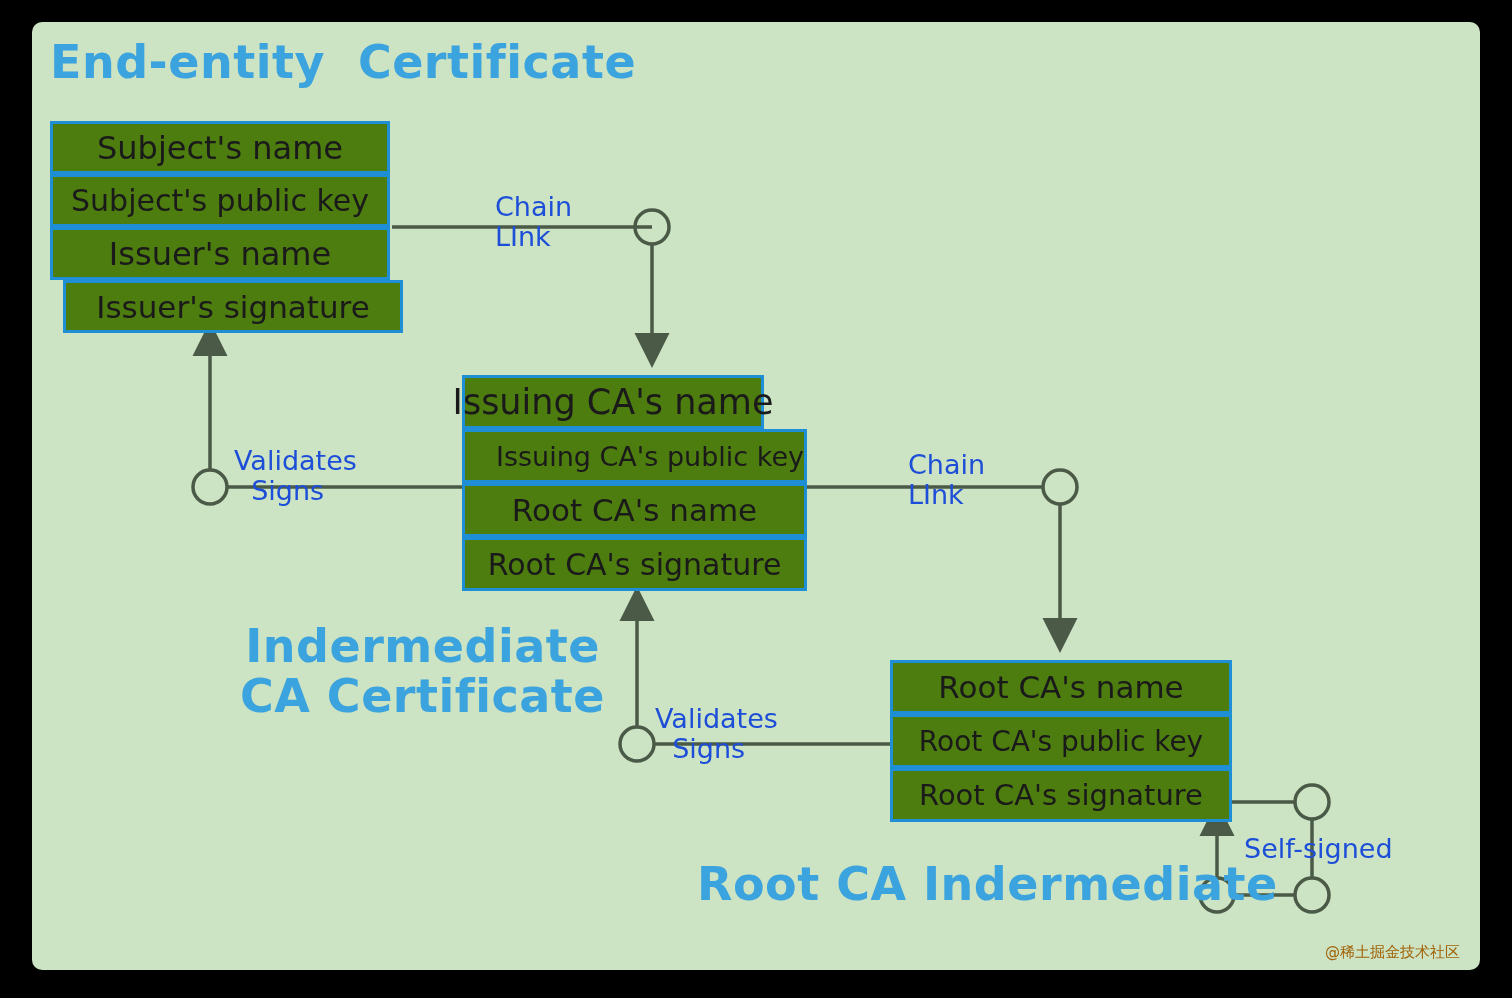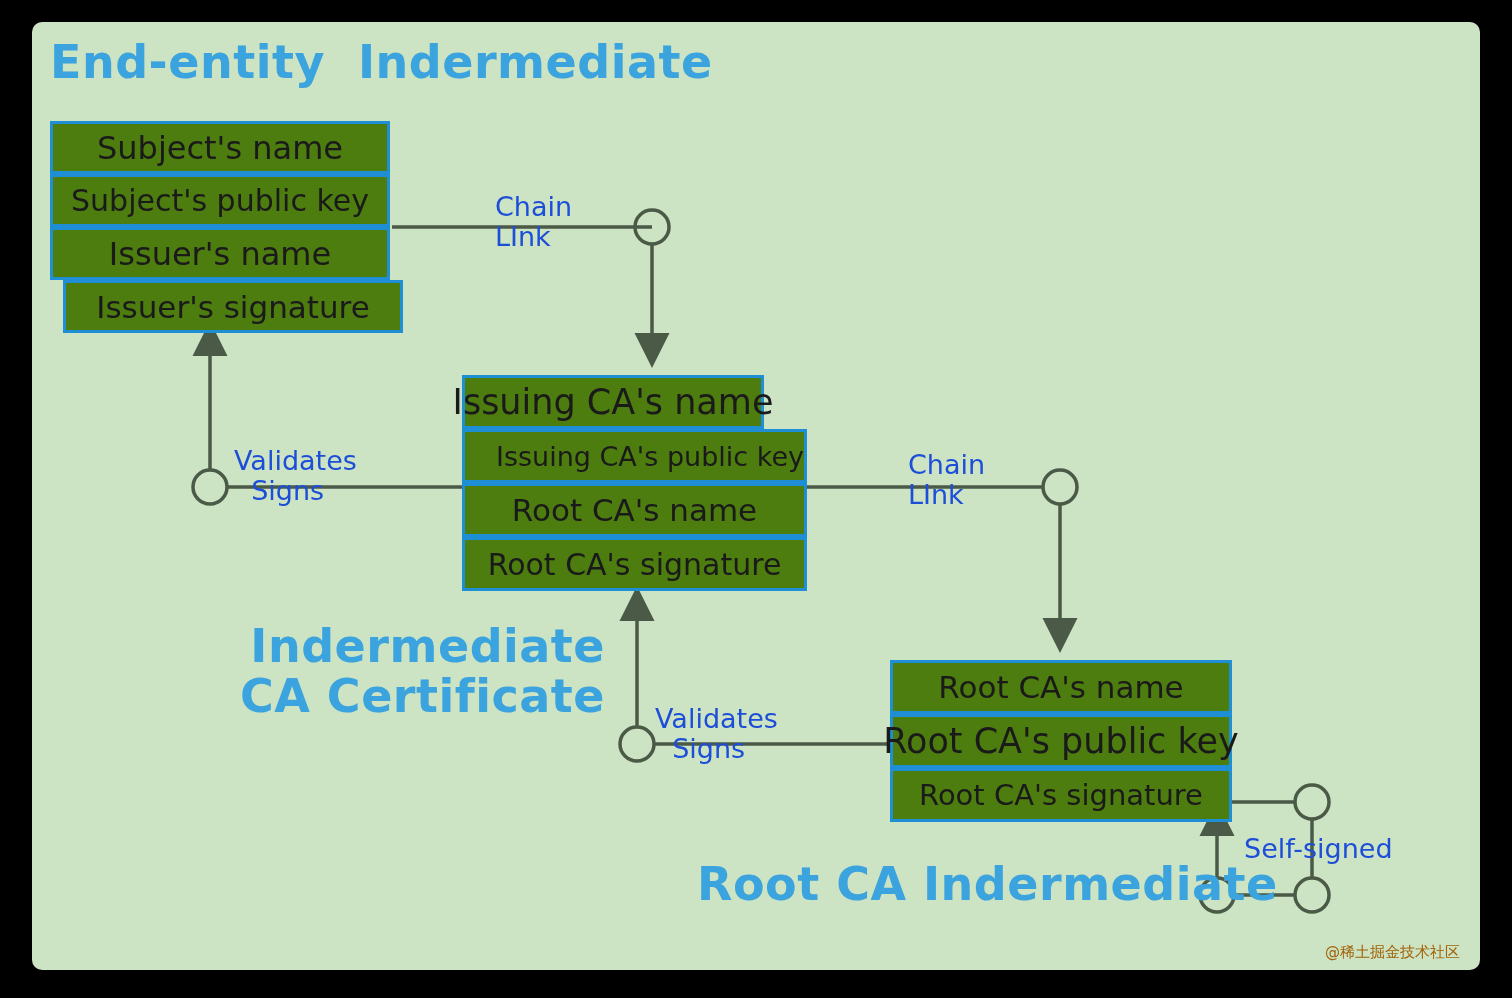--- a/index.html
+++ b/index.html
@@ -101,22 +101,22 @@
 
       <path d="M1200 780 L1262 780" stroke="#4a5a46" stroke-width="3.5" fill="none"></path>
       <circle cx="1280" cy="780" r="17" fill="none" stroke="#4a5a46" stroke-width="3.5"></circle>
       <path d="M1280 797 L1280 856" stroke="#4a5a46" stroke-width="3.5" fill="none"></path>
       <circle cx="1280" cy="873" r="17" fill="none" stroke="#4a5a46" stroke-width="3.5"></circle>
       <path d="M1263 873 L1203 873" stroke="#4a5a46" stroke-width="3.5" fill="none"></path>
       <circle cx="1185" cy="873" r="17" fill="none" stroke="#4a5a46" stroke-width="3.5"></circle>
       <path d="M1185 856 L1185 800" stroke="#4a5a46" stroke-width="3.5" fill="none" marker-end="url(#arrow)"></path>
     </svg>
 
-    <div class="title" style="left:18px; top:16px;">End-entity  Indermediate</div>
-    <div class="title" style="left:208px; top:600px; text-align:right;">Indermediate
+    <div class="title" style="left:18px; top:16px;">End-entity  Certificate</div>
+    <div class="title" style="left:208px; top:600px; text-align:center;">Indermediate
 CA Certificate</div>
     <div class="title" style="left:665px; top:838px;">Root CA Indermediate</div>
 
     <div class="cert-box" style="left:18px; top:99px; width:340px; height:53px; font-size:32px;">
       <span>Subject's name</span>
     </div>
     <div class="cert-box" style="left:18px; top:152px; width:340px; height:53px; font-size:30px;">
       <span>Subject's public key</span>
     </div>
     <div class="cert-box" style="left:18px; top:205px; width:340px; height:53px; font-size:32px;">
@@ -135,21 +135,21 @@
     <div class="cert-box" style="left:430px; top:461px; width:345px; height:54px; font-size:31px;">
       <span>Root CA's name</span>
     </div>
     <div class="cert-box" style="left:430px; top:515px; width:345px; height:54px; font-size:30px;">
       <span>Root CA's signature</span>
     </div>
 
     <div class="cert-box" style="left:858px; top:638px; width:342px; height:54px; font-size:31px;">
       <span>Root CA's name</span>
     </div>
-    <div class="cert-box" style="left:858px; top:692px; width:342px; height:54px; font-size:35px;">
+    <div class="cert-box" style="left:858px; top:692px; width:342px; height:54px; font-size:28px;">
       <span>Root CA's public key</span>
     </div>
     <div class="cert-box" style="left:858px; top:746px; width:342px; height:54px; font-size:29px;">
       <span>Root CA's signature</span>
     </div>
 
     <div class="edge-label" style="left:463px; top:170px;">Chain
 LInk</div>
     <div class="edge-label" style="left:876px; top:428px;">Chain
 LInk</div>

